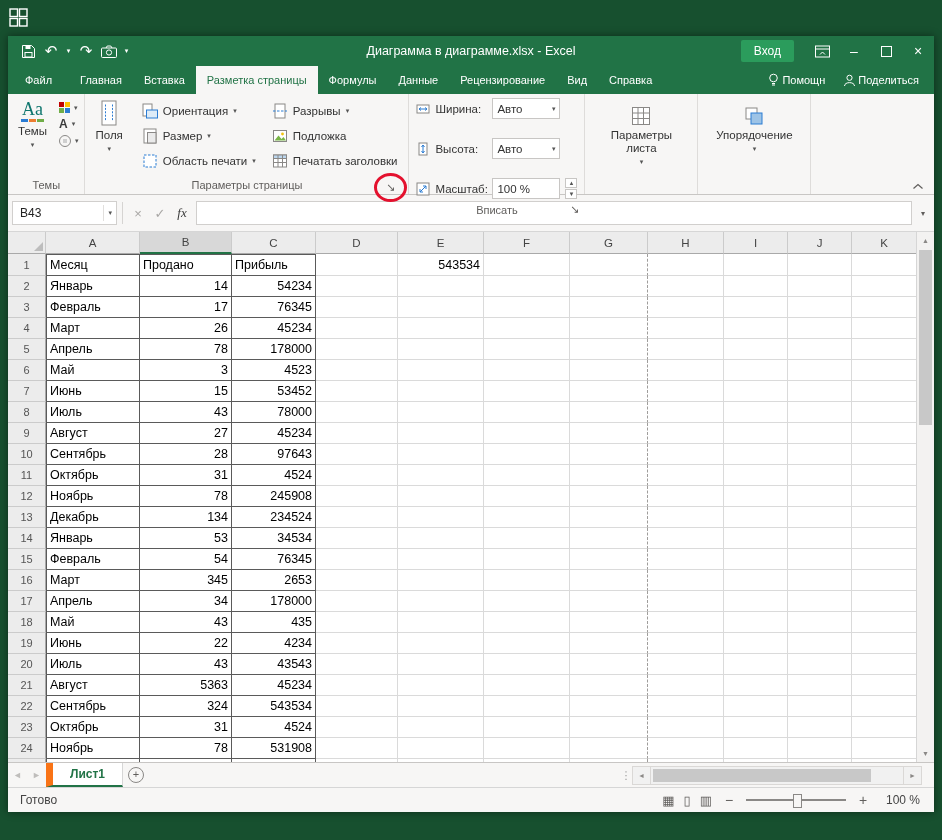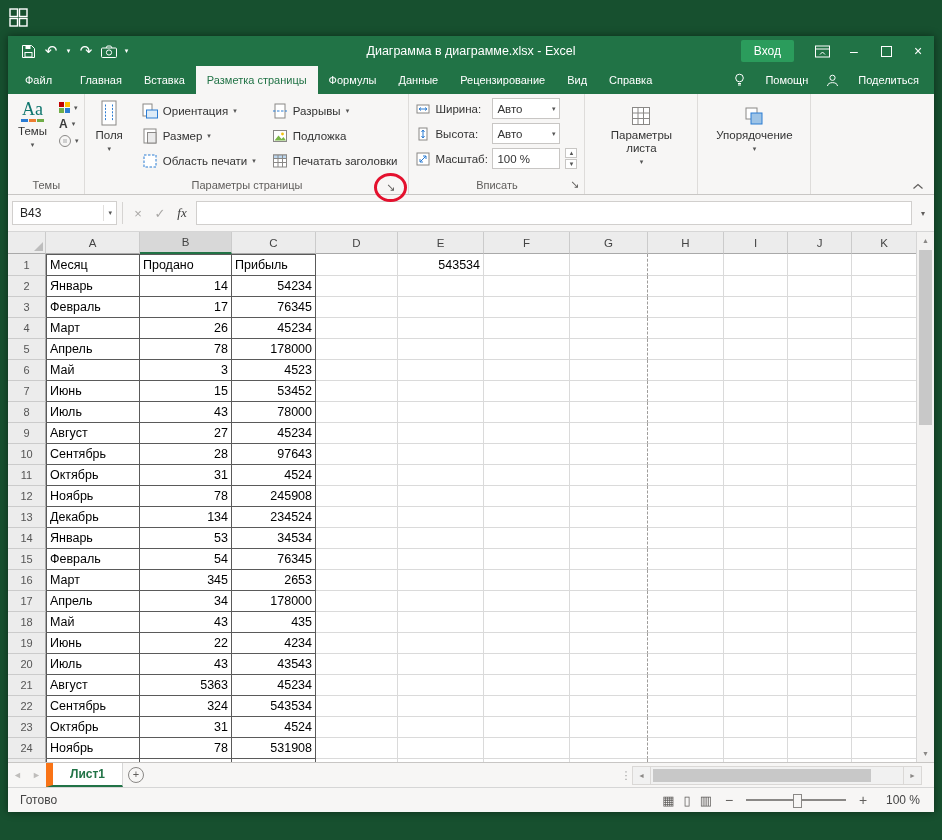--- a/index.html
+++ b/index.html
@@ -18,21 +18,21 @@
   .signin{background:#2B9C5C;font-size:12px;padding:4px 13px;border-radius:2px;margin-right:12px;}
   .winbtn{width:32px;height:30px;display:flex;align-items:center;justify-content:center;font-size:14px;color:#fff;}
   .maxbox{width:9px;height:9px;border:1px solid #fff;display:inline-block;}
 
   
   .tabbar{height:28px;background:#217346;display:flex;align-items:stretch;color:#fff;flex:0 0 auto;font-size:11px;}
   .rtab{display:flex;align-items:center;padding:0 11px;white-space:nowrap;}
   .rtab.file{padding:0 17px;}
   .rtab.active{background:#F7F6F5;color:#217346;}
   .tab-right{margin-left:auto;display:flex;align-items:center;padding-right:6px;}
-  .tab-right .rtab{padding:0 9px;gap:19px;}
+  .tab-right .rtab{padding:0 9px;gap:2px;}
 
   
   .ribbon{height:100px;background:#F7F6F5;border-bottom:1px solid #C8C6C4;display:flex;position:relative;flex:0 0 auto;}
   .rgroup{display:flex;flex-direction:column;border-right:1px solid #DEDCDA;padding:2px 3px 0 3px;}
   .gbody{flex:1;display:flex;align-items:flex-start;}
   .glabel{height:18px;font-size:11px;color:#605E5C;text-align:center;position:relative;line-height:18px;flex:0 0 auto;padding:0 14px;}
   .caret{font-size:7px;color:#555;}
   .bigbtn{display:flex;flex-direction:column;align-items:center;justify-content:flex-start;padding:4px 7px 0 7px;font-size:11.5px;color:#333;text-align:center;line-height:13px;}
   .bigbtn .blabel{margin-top:3px;}
   .bigbtn.collapsed{width:92px;justify-content:center;padding-top:10px;}
@@ -41,21 +41,21 @@
   .aacolors{display:flex;gap:1px;margin-top:1px;}
   .aacolors i{width:7px;height:3px;display:block;}
   .smallcol{display:flex;flex-direction:column;gap:5px;margin:6px 3px 0 5px;}
   .sbtn{display:flex;align-items:center;gap:4px;font-size:10px;color:#333;}
   .palette{display:grid;grid-template-columns:5px 5px;grid-gap:1px;}
   .palette i{width:5px;height:5px;display:block;}
   .fonticon{font-size:12px;font-weight:bold;color:#3b3b3b;line-height:12px;}
   .fxicon{width:10px;height:10px;border:1px solid #8A8886;border-radius:50%;display:inline-block;background:radial-gradient(circle,#cfcfcf 0 30%,transparent 31%);}
   .psgrid{display:grid;grid-template-rows:repeat(3,25px);grid-auto-flow:column;align-content:start;margin-left:4px;margin-top:2px;}
   .mbtn{display:flex;align-items:center;gap:5px;padding:0 8px;font-size:11.5px;color:#333;white-space:nowrap;}
-  .fitcol{flex-direction:column;align-items:stretch;gap:0;}
+  .fitcol{flex-direction:column;align-items:stretch;gap:15px;}
   .fitrow{display:flex;align-items:center;gap:5px;height:25px;font-size:11.5px;color:#333;padding:0 4px;}
   .flabel{width:52px;}
   .combo{width:58px;height:19px;background:#fff;border:1px solid #C8C6C4;display:flex;align-items:center;justify-content:space-between;padding:0 4px;font-size:11.5px;color:#333;}
   .spin{display:flex;flex-direction:column;gap:1px;}
   .spin span{font-size:6px;line-height:8px;border:1px solid #C8C6C4;background:#fff;padding:0 2px;color:#555;}
   .launcher{font-size:11px;color:#605E5C;line-height:11px;}
   .launcher.plain{position:absolute;right:2px;top:3px;}
   .ring{position:absolute;right:-2px;top:-3px;width:27px;height:23px;border:3px solid #E4112E;border-radius:50%;display:flex;align-items:center;justify-content:center;background:transparent;}
   .collapse{position:absolute;right:10px;bottom:4px;}
 

